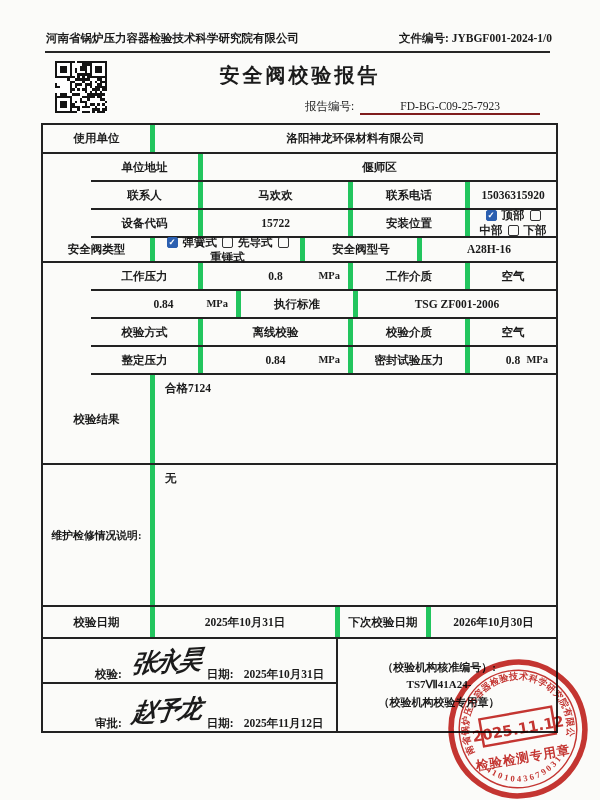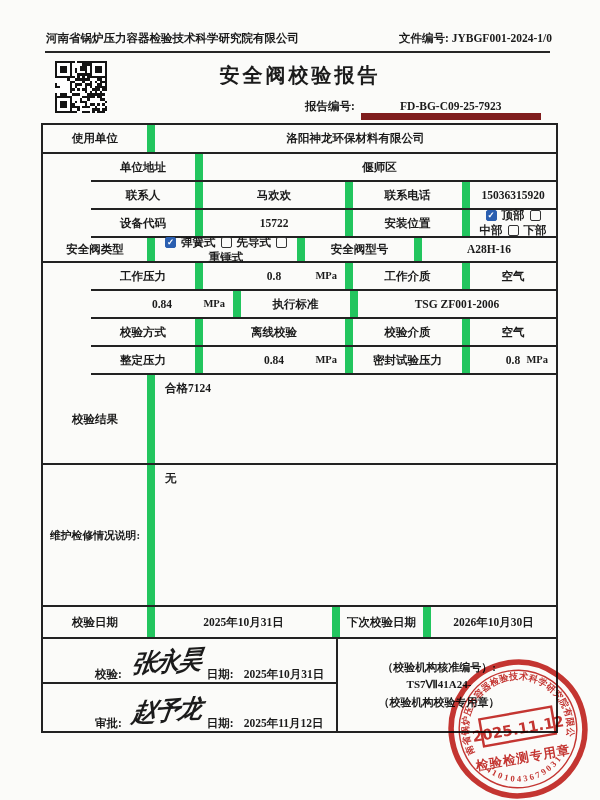--- a/index.html
+++ b/index.html
@@ -8,28 +8,28 @@
 
   
   .hdr{position:absolute;left:46px;right:48px;top:31px;display:flex;justify-content:space-between;align-items:baseline;font-size:11.5px;font-weight:700;}
   .hdr-rule{position:absolute;left:45px;right:50px;top:51px;height:2px;background:#262626;}
 
   
   .qr{position:absolute;left:55px;top:61px;width:52px;height:52px;background:#fff;display:grid;grid-template-columns:repeat(21,1fr);grid-template-rows:repeat(21,1fr);}
   .qr div{background:#fff;} .qr div.on{background:#141414;}
 
   .title{position:absolute;left:0;right:0;top:62px;text-align:center;font-size:20px;font-weight:700;letter-spacing:3px;}
-  .repno{position:absolute;left:305px;top:99px;display:flex;align-items:baseline;font-size:11.5px;font-weight:700;}
-  .repno .val{display:inline-block;min-width:168px;text-align:center;border-bottom:7px solid #7f1d1d;padding:0 6px 1px;margin-left:6px;}
+  .repno{position:absolute;left:305px;top:99px;display:flex;align-items:baseline;font-size:11.5px;font-weight:400;}
+  .repno .val{display:inline-block;min-width:168px;text-align:center;border-bottom:2px solid #7f1d1d;padding:0 6px 1px;margin-left:6px;}
 
   
   .tbl{position:absolute;left:41px;top:123px;width:517px;border:2px solid #222;box-sizing:border-box;background:transparent;}
   .row{display:flex;border-bottom:2px solid #222;box-sizing:border-box;}
   .row:last-child{border-bottom:none;}
-  .cell{border-right:8px solid #22c55e;box-sizing:border-box;display:flex;align-items:center;justify-content:center;text-align:center;font-size:11.5px;font-weight:700;padding:2px 4px;line-height:1.3;}
+  .cell{border-right:5px solid #22c55e;box-sizing:border-box;display:flex;align-items:center;justify-content:center;text-align:center;font-size:11.5px;font-weight:700;padding:2px 4px;line-height:1.3;}
   .cell:last-child{border-right:none;}
   .c1{width:112px;flex:none;} .c2{width:150px;flex:none;} .c3{width:117px;flex:none;} .c4{flex:1;}
   .d1{width:112px;flex:none;} .d2{width:185px;flex:none;} .d3{width:91px;flex:none;} .d4{flex:1;}
   .h29{height:29px;} .h28{height:28px;margin-left:48px;} .h34{height:25px;} .h90{height:90px;} .h142{height:142px;} .h32{height:32px;}
   .topleft{align-items:flex-start;justify-content:flex-start;text-align:left;padding:6px 10px;}
   .pcell{position:relative;}
   .pcell .unit{position:absolute;right:8px;top:50%;transform:translateY(-50%);font-size:10.5px;}
   .ckgroup{display:flex;align-items:center;justify-content:center;flex-wrap:wrap;gap:4px;row-gap:0;}
   .ck{display:inline-flex;width:11px;height:11px;border:1.6px solid #333;border-radius:2px;box-sizing:border-box;align-items:center;justify-content:center;margin:0 1px;flex:none;}
   .ck.checked{background:var(--check,#2b5fb0);border-color:var(--check,#2b5fb0);}

